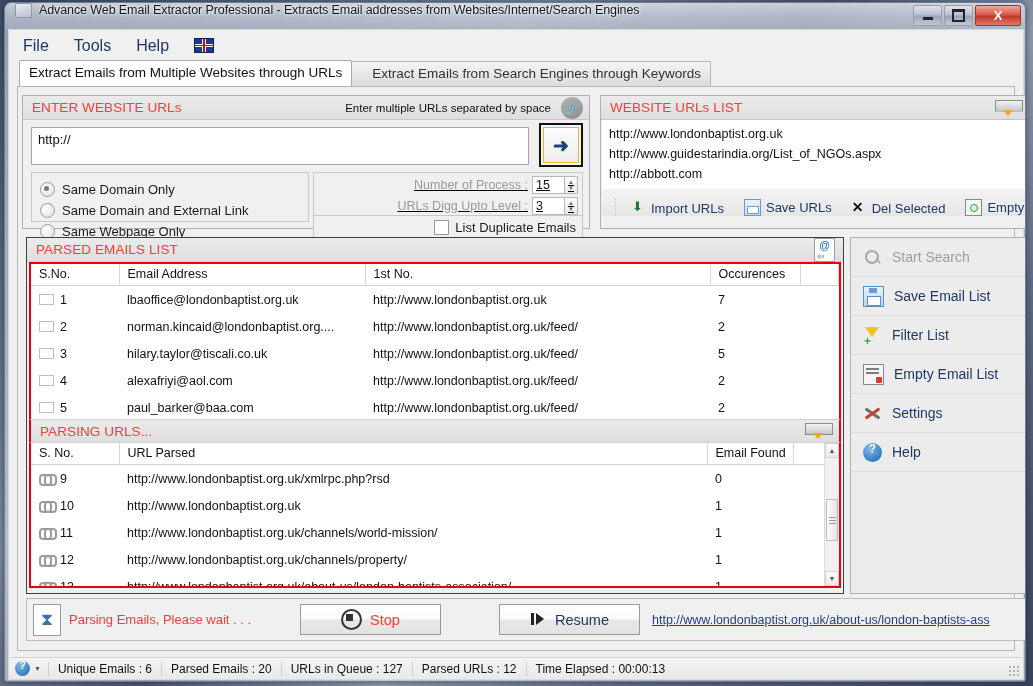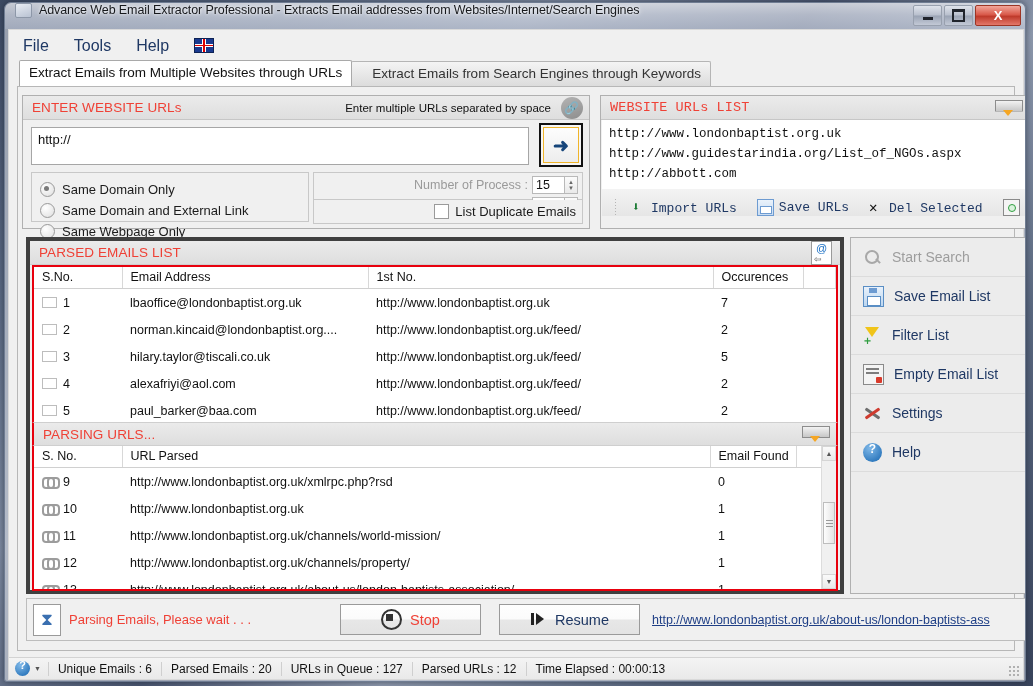--- a/index.html
+++ b/index.html
@@ -222,21 +222,21 @@
   .ic-import::after{content:"⬇";position:absolute;left:1px;top:-2px;font-size:13px;color:#1b7a34;}
   .ic-save{background:linear-gradient(180deg,#eaf2fb,#c8dcf2);border:1px solid #6d9bd1;}
   .ic-save::after{content:"";position:absolute;left:2px;top:6px;width:10px;height:6px;background:#fff;border:1px solid #6d9bd1;}
   .ic-del::after{content:"✕";position:absolute;left:0px;top:-2px;font-size:14px;color:#111;font-weight:bold;}
   .ic-empty{border:1px solid #8a8a8a;background:#f4f4f4;}
   .ic-empty::after{content:"";position:absolute;left:4px;top:4px;width:6px;height:6px;border-radius:50%;border:1px solid #2f9e3f;background:#d9f2dc;}
 
   
   #lists-outer {
     position:absolute; left:8px; top:150px; width:818px; height:357px;
-    border:4px solid #404040; box-sizing:border-box; background:#f0f0f0;
+    border:1px solid #404040; box-sizing:border-box; background:#f0f0f0;
   }
   #emails-head { height:24px;background:linear-gradient(180deg,#ebebeb,#dedede);
     display:flex;align-items:center;padding:0 8px 0 9px;box-sizing:border-box;border-bottom:1px solid #cfcfcf;}
   #emails-grid-wrap{
     margin:0 2px; height:157px; border:2px solid #e8000d; border-bottom:none; box-sizing:border-box;
     background:#fff; overflow:hidden;
   }
   #parsing-head { height:24px;background:linear-gradient(180deg,#ebebeb,#dedede);
     display:flex;align-items:center;padding:0 8px 0 9px;box-sizing:border-box;
     border-top:1px solid #cfcfcf;border-bottom:1px solid #cfcfcf; margin:0 2px;
@@ -311,21 +311,21 @@
     display:flex; align-items:center;
   }
   #hourglass {
     width:26px;height:30px;margin:0 8px 0 6px;border:1px solid #9a9a9a;background:#fff;
     display:flex;align-items:center;justify-content:center;font-size:17px;color:#3a6fb0;flex:none;
   }
   #status-msg { color:#ef4136; font-size:13px; white-space:nowrap; }
   .act-btn {
     width:141px;height:31px;border:1px solid #9a9a9a;box-sizing:border-box;
     background:linear-gradient(180deg,#fefefe 0%,#fbfbfb 48%,#e7e7e7 52%,#e3e3e3 100%);
-    display:flex;align-items:center;justify-content:center;font-size:14.5px;
+    display:flex;align-items:center;justify-content:center;font-size:14.5px;margin-left:40px;
   }
   .act-btn .bic{width:17px;height:17px;margin-right:8px;flex:none;position:relative;}
   .bic-stop{border:2px solid #333;border-radius:50%;}
   .bic-stop::after{content:"";position:absolute;left:3px;top:3px;width:7px;height:7px;background:#333;}
   .bic-res::before{content:"";position:absolute;left:1px;top:2px;width:3px;height:12px;background:#222;}
   .bic-res::after{content:"";position:absolute;left:6px;top:2px;width:0;height:0;
     border-top:6px solid transparent;border-bottom:6px solid transparent;border-left:8px solid #222;}
   #current-url {
     color:#1f3f86; font-size:12.5px; text-decoration:underline; margin-left:12px;
     white-space:nowrap; overflow:hidden;
@@ -404,42 +404,42 @@
             <span class="radio"></span>
             <span>Same Domain and External Link</span>
           </div>
           <div class="radio-row">
             <span class="radio"></span>
             <span>Same Webpage Only</span>
           </div>
         </div>
 
         <div class="subpanel" style="left:290px; top:76px; width:270px; height:50px; border:none; background:transparent;">
-          <div class="subpanel" style="position:relative; width:270px; height:28px; border:1px solid #c8c8c8;">
+          <div class="subpanel" style="position:relative; width:270px; height:44px; border:1px solid #c8c8c8;text-decoration:underline;">
             <div class="numrow" style="padding-top:1px;">
               <span class="numlabel">Number of Process :</span>
               <span class="numbox">15</span>
               <span class="spin">▲<br>▼</span>
             </div>
             <div class="numrow">
               <span class="numlabel">URLs Digg Upto Level :</span>
               <span class="numbox">3</span>
               <span class="spin">▲<br>▼</span>
             </div>
           </div>
           <div class="subpanel" style="position:relative; width:270px; height:24px; margin-top:0px; border:1px solid #c8c8c8; border-top:none;">
             <div class="chkrow">
               <span class="chkbox"></span>
               <span>List Duplicate Emails</span>
             </div>
           </div>
         </div>
       </div>
 
-      <div class="groupbox" style="left:582px; top:8px; width:428px; height:134px;font-family:Liberation Mono, monospace;">
+      <div class="groupbox" style="left:582px; top:8px; width:428px; height:134px;">
         <div class="gb-head">
           <div class="gb-title">WEBSITE URLs LIST</div>
           <div class="mailx">
             <span class="env"></span>
               <span class="tri"></span>
           </div>
         </div>
         <div id="url-list-body">
           <div>http://www.londonbaptist.org.uk</div>
           <div>http://www.guidestarindia.org/List_of_NGOs.aspx</div>

